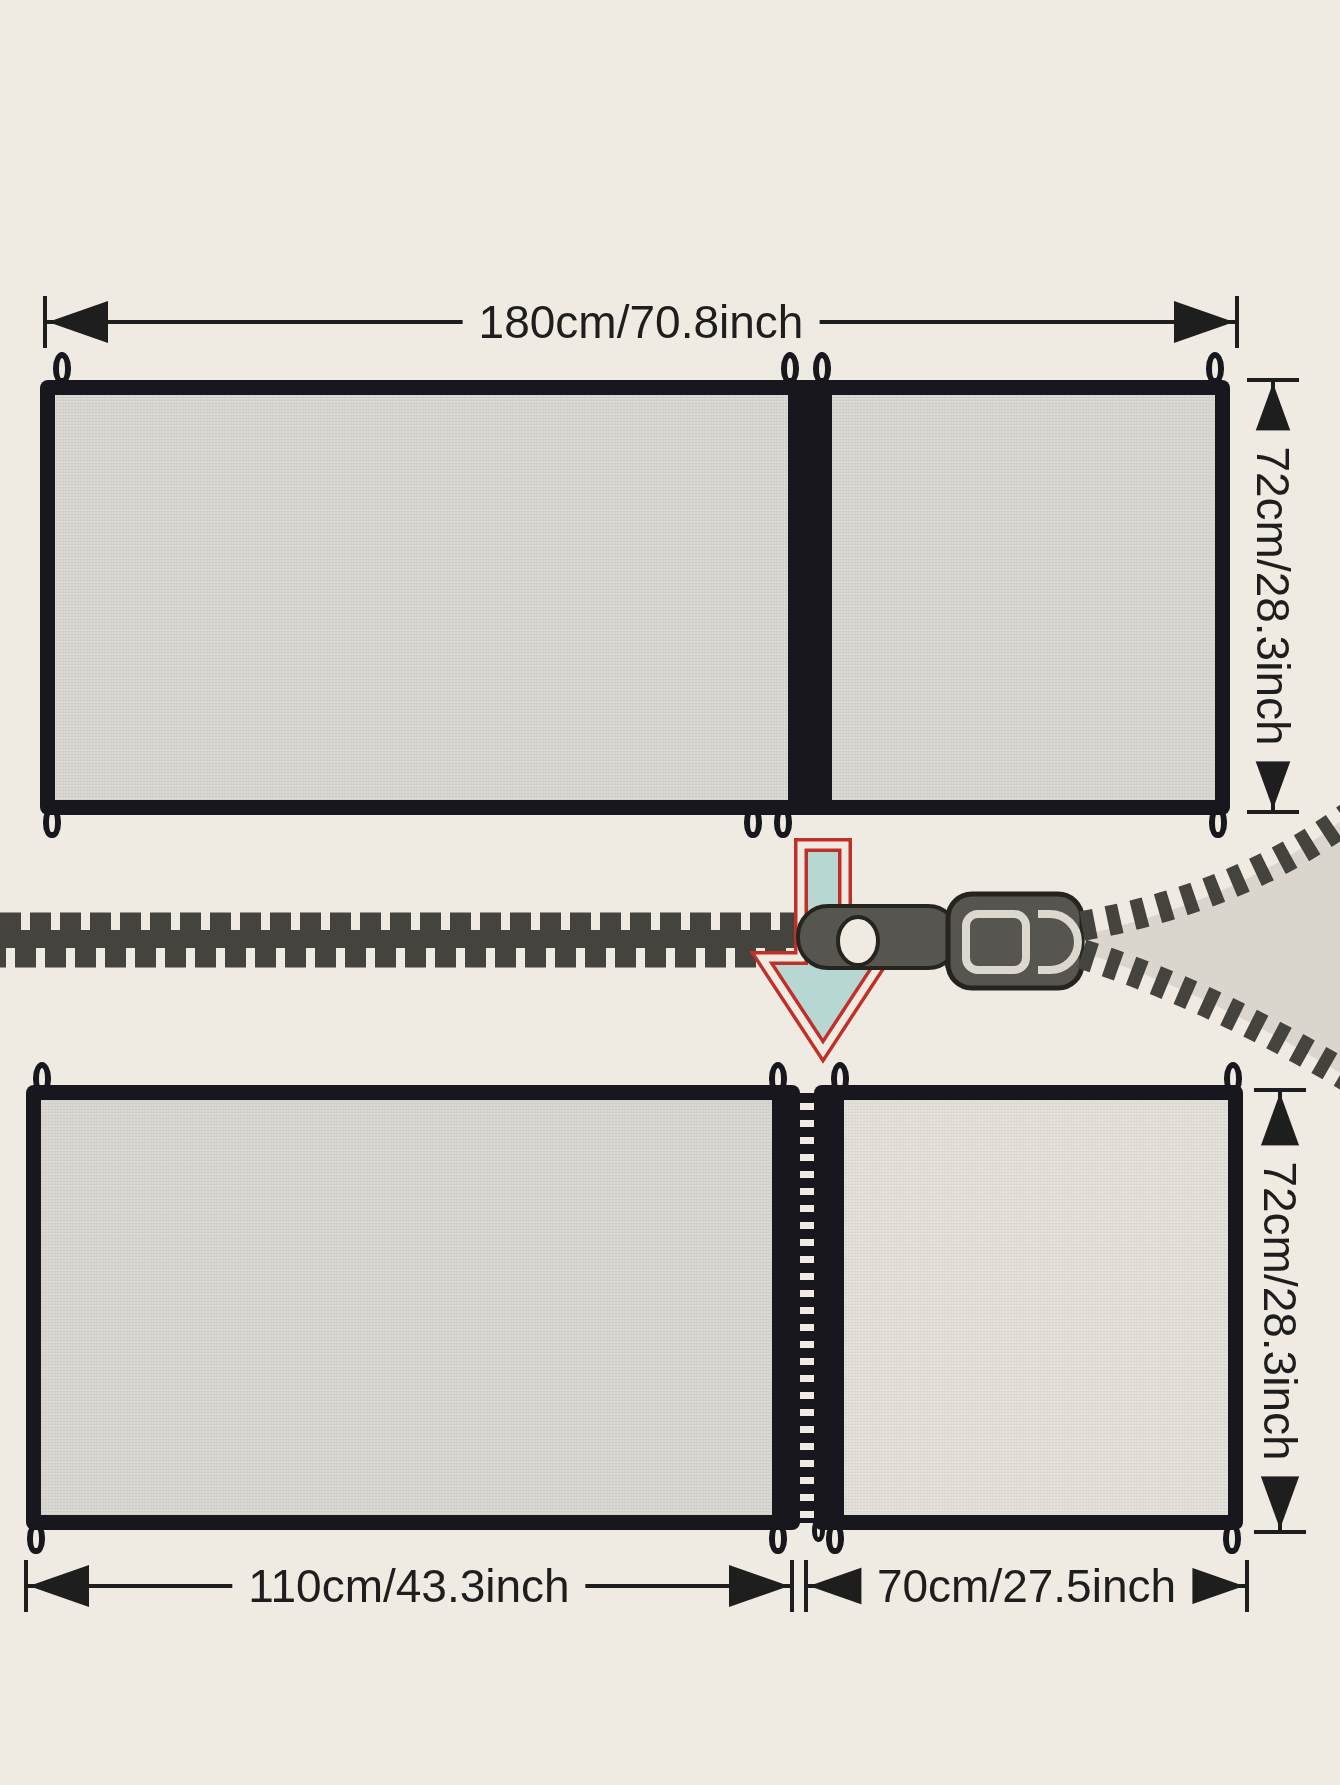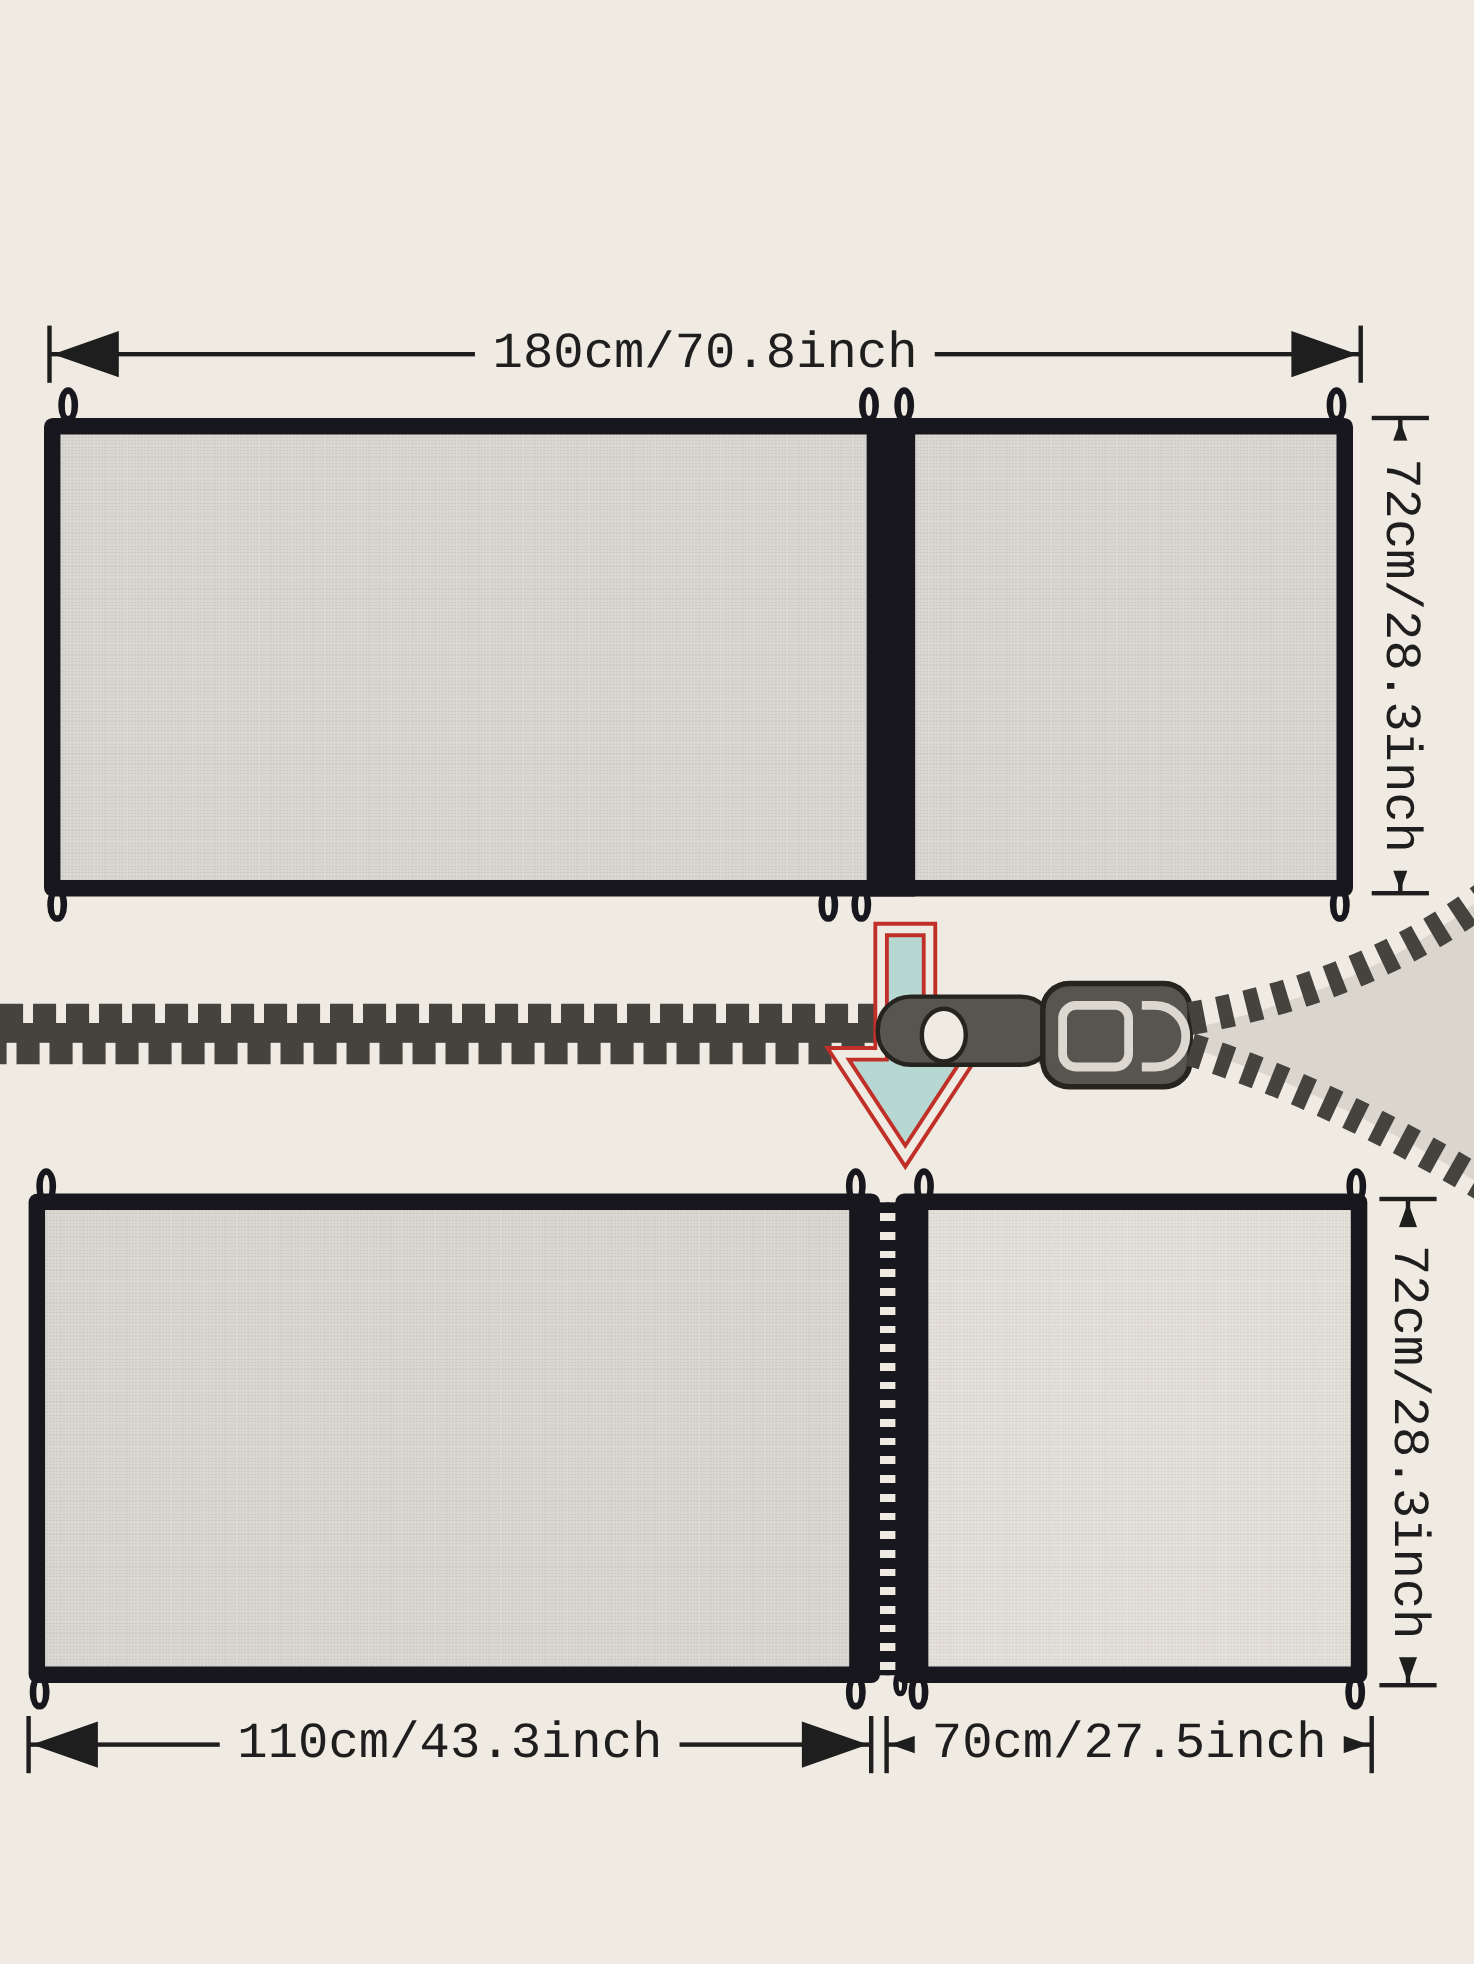--- a/index.html
+++ b/index.html
@@ -1,17 +1,17 @@
 <!DOCTYPE html>
 <html style="--bg: #f0ebe2; --border: #17171d; --mesh: #d8d4cf; --mesh-light: #e2ded7; --dim: #1e1e1e; --zip: #45433d; --wedge: #dad6ce; --slider: #57554f; --slider-dark: #26241f; --slider-light: #dcd8d0; --arrow-fill: #b7d7d3; --arrow-stroke: #c03028;"><head>
 <meta charset="utf-8">
 <style>
   html,body{margin:0;padding:0;background:var(--bg,#f0ebe2);}
   .canvas{position:relative;width:1340px;height:1785px;background:var(--bg);overflow:hidden;
-          font-family:Liberation Mono, monospace;color:var(--dim);}
+          font-family:Liberation Sans, sans-serif;color:var(--dim);}
 
   
   .gate{position:absolute;background:var(--border);border-radius:8px;}
   .mesh{position:absolute;background:var(--mesh);
         background-image:repeating-linear-gradient(90deg,rgba(255,255,255,.14) 0 1px,transparent 1px 3px),
                          repeating-linear-gradient(0deg,rgba(0,0,0,.04) 0 1px,transparent 1px 3px);}
   .mesh.light{background-color:var(--mesh-light);}
   .junction{position:absolute;background:var(--border);}
   .loop{position:absolute;width:18px;height:32px;border:6px solid var(--border);
         border-radius:50% 50% 46% 46%;background:transparent;box-sizing:border-box;}

